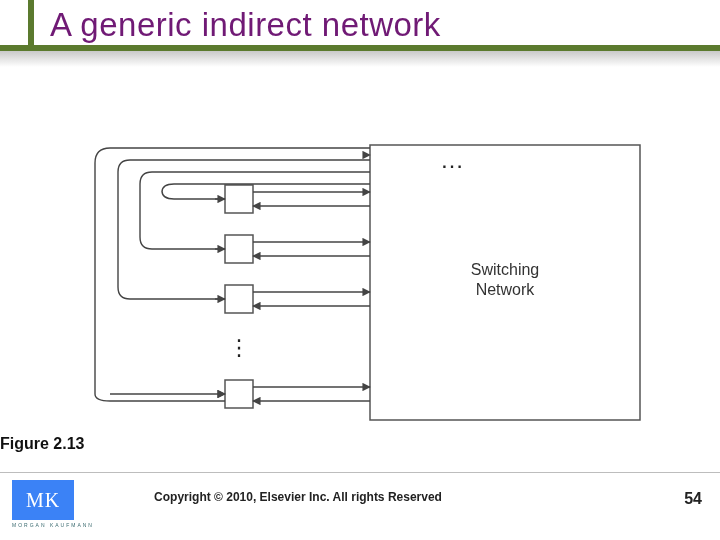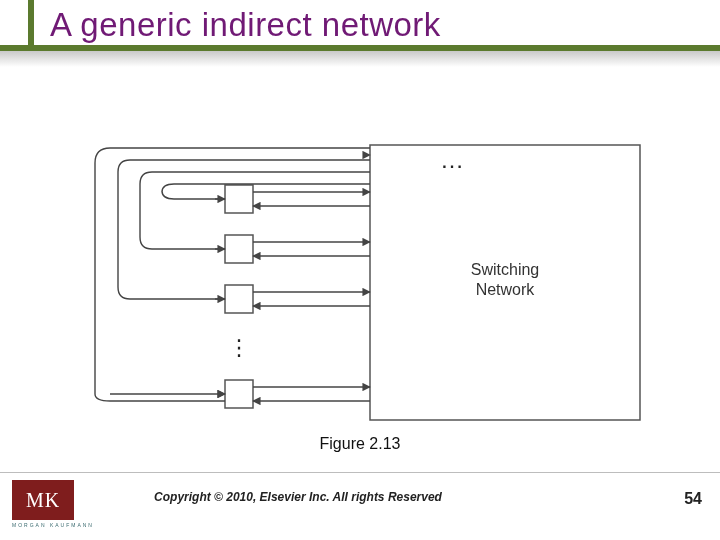--- a/index.html
+++ b/index.html
@@ -50,63 +50,61 @@
     left: 70px;
     top: 100px;
     width: 580px;
     height: 325px;
   }
   .caption {
     position: absolute;
     left: 0;
     top: 435px;
     width: 720px;
-    text-align: center;
     font-size: 16px;
-    font-weight: normal;
+    font-weight: bold;
     color: #111;
   }
   .footer-line {
     position: absolute;
     left: 0;
     top: 472px;
     width: 720px;
     height: 1px;
     background: #bdbdbd;
   }
   .footer-copy {
     position: absolute;
     left: 0;
     top: 490px;
     width: 596px;
     text-align: center;
     font-size: 12px;
     font-weight: bold;
     color: #222;
-    font-style: italic;
   }
   .page-num {
     position: absolute;
     right: 18px;
     top: 490px;
     font-size: 16px;
     font-weight: bold;
     color: #222;
   }
   .logo {
     position: absolute;
     left: 12px;
     top: 480px;
     width: 95px;
     height: 55px;
   }
   .logo-bg {
     width: 62px;
     height: 40px;
-    background: #7f1d1d;
+    background: #3b82f6;
     display: flex;
     align-items: center;
     justify-content: center;
   }
   .logo-text {
     font-family: Georgia, 'Times New Roman', serif;
     color: #fff;
     font-size: 20px;
     letter-spacing: 1px;
   }

